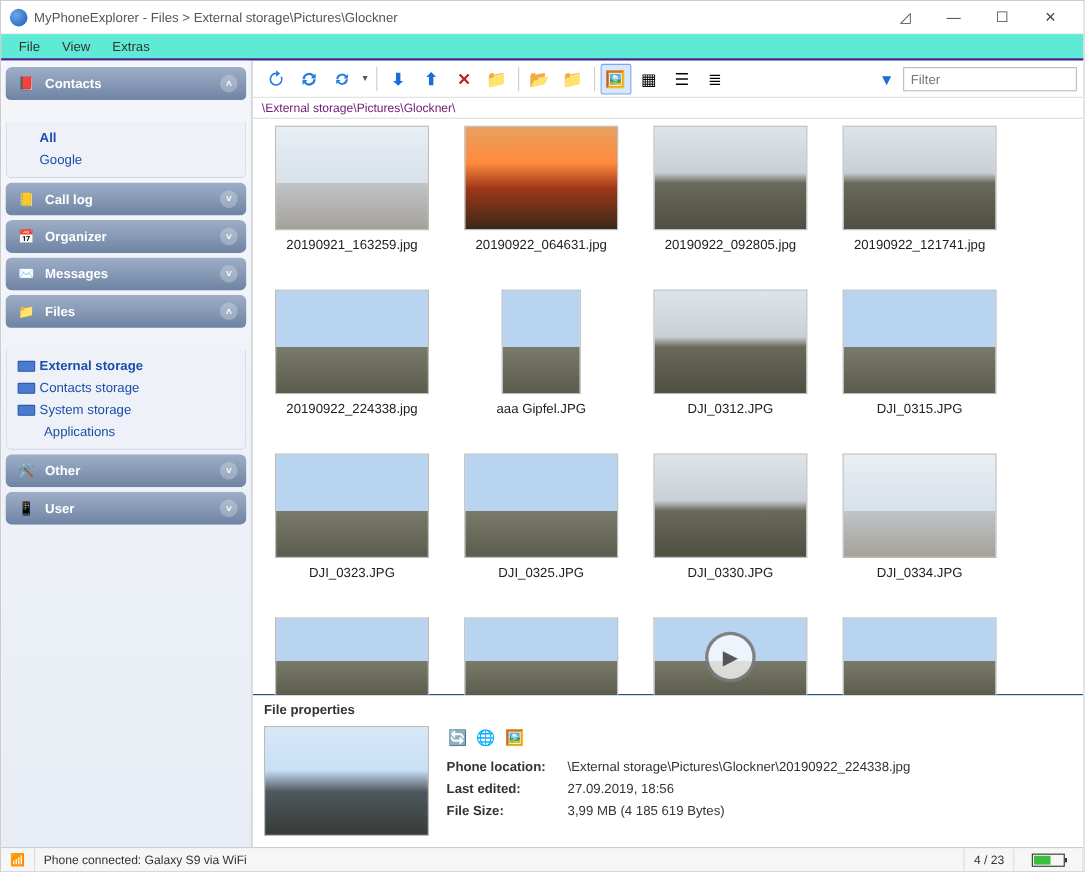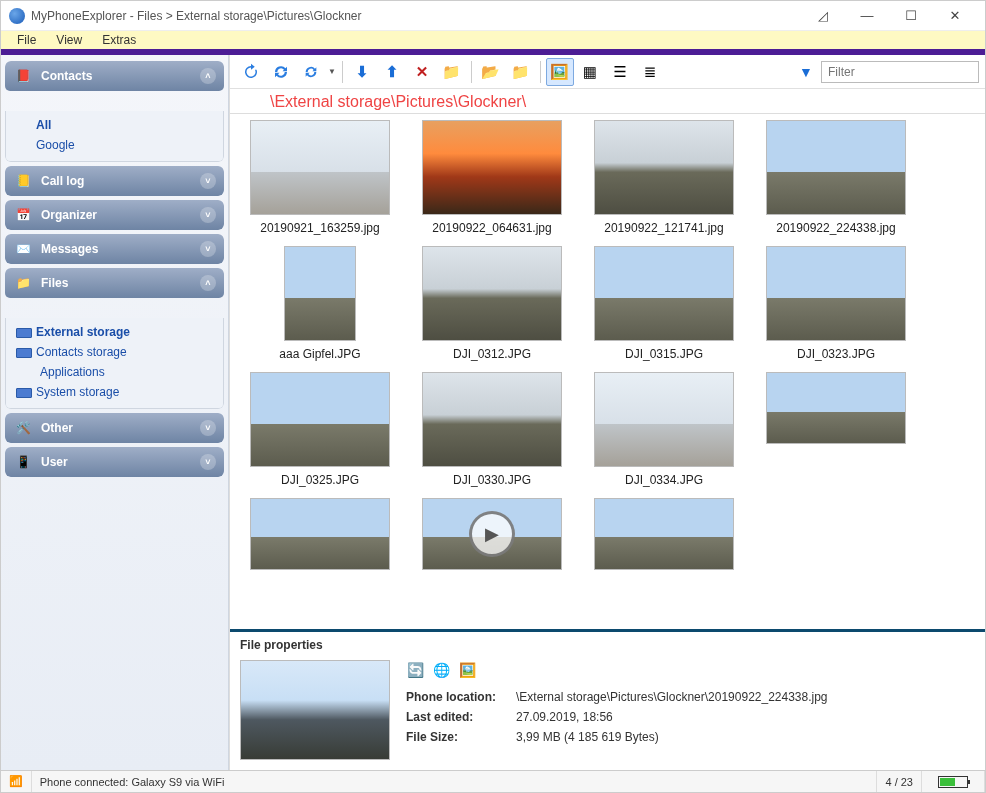--- a/index.html
+++ b/index.html
@@ -5,21 +5,21 @@
 * { box-sizing: border-box; margin: 0; padding: 0; font-family: "Segoe UI", Tahoma, sans-serif; }
 body { background: #fff; width: 986px; height: 793px; overflow: hidden; display: flex; flex-direction: column; border: 1px solid #ccc; }
 
 
 .titlebar { height: 30px; display: flex; align-items: center; padding: 0 8px; background: #fff; border-bottom: 1px solid #eee; }
 .titlebar .app-icon { width: 16px; height: 16px; margin-right: 6px; border-radius: 50%; background: radial-gradient(circle at 35% 35%, #6aa6e8, #1a5bb8); }
 .titlebar .title { font-size: 12px; color: #555; flex: 1; }
 .titlebar .win-btn { width: 44px; height: 28px; display: flex; align-items: center; justify-content: center; color: #444; font-size: 13px; }
 
 
-.menubar { height: 24px; display: flex; align-items: center; padding: 0 6px; border-bottom: 6px solid #4c1d95; background: #fef9c3; }
+.menubar { height: 24px; display: flex; align-items: center; padding: 0 6px; border-bottom: 2px solid #4c1d95; background: #5eead4; }
 .menubar .menu-item { font-size: 12px; color: #333; padding: 3px 10px; cursor: default; }
 
 
 .main { flex: 1; display: flex; overflow: hidden; }
 
 
 .sidebar { width: 228px; background: linear-gradient(to bottom, #f4f6fa, #e8edf5); border-right: 1px solid #cfd6e0; overflow-y: auto; padding: 6px 4px; }
 .nav-group { margin-bottom: 4px; border-radius: 6px; overflow: hidden; }
 .nav-header { height: 30px; display: flex; align-items: center; padding: 0 8px; background: linear-gradient(to bottom, #9faec7, #6e84a4); color: #fff; font-size: 12px; font-weight: bold; cursor: pointer; border-radius: 5px; position: relative; }
 .nav-header .nav-icon { width: 22px; height: 18px; margin-right: 6px; display: inline-flex; align-items: center; justify-content: center; }
@@ -37,36 +37,36 @@
 .toolbar { height: 34px; display: flex; align-items: center; padding: 2px 6px; background: #fff; border-bottom: 1px solid #e0e0e0; gap: 0; }
 .tb-btn { width: 28px; height: 28px; display: inline-flex; align-items: center; justify-content: center; border: 1px solid transparent; border-radius: 2px; margin: 0 1px; cursor: pointer; font-size: 15px; }
 .tb-btn.active { background: #d6e8ff; border: 1px solid #7da9e0; }
 .tb-sep { width: 1px; height: 22px; background: #ccc; margin: 0 4px; }
 .tb-drop { font-size: 8px; color: #555; padding: 0 2px; }
 .toolbar .spacer { flex: 1; }
 .filter-icon { width: 18px; color: #1a6dd6; font-size: 14px; margin-right: 4px; }
 .filter-input { width: 158px; height: 22px; border: 1px solid #bbb; font-size: 12px; padding: 0 6px; }
 
 
-.path { font-size: 16px; padding: 4px 8px 2px; color: #ef4444; margin-left: 32px; }
+.path { font-size: 11px; padding: 4px 8px 2px; color: #701a75; }
 
 
 .grid-wrap { flex: 1; overflow-y: scroll; padding: 6px 4px 6px 10px; border-top: 1px solid #ddd; }
-.grid { display: grid; grid-template-columns: repeat(4, 160px); gap: 11px 12px; }
+.grid { display: grid; grid-template-columns: repeat(4, 160px); gap: 34px 12px; }
 .cell { width: 160px; display: flex; flex-direction: column; align-items: center; cursor: pointer; }
 .thumb { width: 140px; height: 95px; border: 1px solid #bbb; background: linear-gradient(to bottom, #b8d4f0 0%, #b8d4f0 55%, #7a7a6a 55%, #5c5c4e 100%); position: relative; display:flex; align-items:center; justify-content:center; }
 .thumb.sunset { background: linear-gradient(to bottom, #e8a060 0%, #ff8b3d 35%, #a03818 60%, #3a2818 100%); }
 .thumb.snowy { background: linear-gradient(to bottom, #e8eff5 0%, #d8e0e8 55%, #bfc4c8 55%, #a5a199 100%); }
 .thumb.cloudy { background: linear-gradient(to bottom, #dde4ea 0%, #c8d0d6 45%, #6a6a5a 55%, #4e4e42 100%); }
 .thumb.portrait { width: 72px; height: 95px; }
 .thumb .play { width: 46px; height: 46px; border-radius: 50%; background: rgba(255,255,255,.75); border: 3px solid rgba(80,80,80,.7); display:flex; align-items:center; justify-content:center; color:#555; font-size:18px; }
 .fname { font-size: 12px; color: #222; margin-top: 6px; text-align: center; white-space: nowrap; overflow: hidden; text-overflow: ellipsis; max-width: 158px; }
 
 
-.props { border-top: 3px solid #0c4a6e; background: #fff; padding: 6px 10px 10px; }
+.props { border-top: 1px solid #0c4a6e; background: #fff; padding: 6px 10px 10px; }
 .props-title { font-size: 12px; font-weight: bold; color: #333; margin-bottom: 8px; }
 .props-body { display: flex; gap: 16px; }
 .props-thumb { width: 150px; height: 100px; border: 1px solid #bbb; background: linear-gradient(to bottom, #d8e8f8 0%, #c8dff5 40%, #4e5860 60%, #383c36 100%); }
 .props-actions { display: flex; gap: 6px; margin-bottom: 10px; }
 .props-actions .pa { width: 20px; height: 20px; font-size: 14px; display:inline-flex; align-items:center; justify-content:center; cursor:pointer; }
 .props-table { font-size: 12px; color: #333; }
 .props-table .row { display: flex; margin-bottom: 6px; align-items: center; }
 .props-table .k { width: 110px; font-weight: bold; }
 .props-table .v { }
 
@@ -140,22 +140,22 @@
 
     <div class="nav-group">
       <div class="nav-header">
         <span class="nav-icon">📁</span>
         <span>Files</span>
         <span class="chevron">˄</span>
       </div>
       <div class="nav-sub">
         <div class="nav-sub-item bold"><span class="sd-icon"></span><span>External storage</span></div>
         <div class="nav-sub-item"><span class="sd-icon"></span><span>Contacts storage</span></div>
+        <div class="nav-sub-item"><span class="sd-icon"></span><span>System storage</span></div>
         <div class="nav-sub-item indent">Applications</div>
-        <div class="nav-sub-item"><span class="sd-icon"></span><span>System storage</span></div>
       </div>
     </div>
 
     <div class="nav-group">
       <div class="nav-header">
         <span class="nav-icon">🛠️</span>
         <span>Other</span>
         <span class="chevron">˅</span>
       </div>
     </div>
@@ -214,20 +214,24 @@
           <div class="cell">
             <div class="thumb snowy"></div>
             <div class="fname">20190921_163259.jpg</div>
           </div>
           <div class="cell">
             <div class="thumb sunset"></div>
             <div class="fname">20190922_064631.jpg</div>
           </div>
           <div class="cell">
             <div class="thumb cloudy"></div>
+            <div class="fname">20190922_092805.jpg</div>
+          </div>
+          <div class="cell">
+            <div class="thumb cloudy"></div>
             <div class="fname">20190922_121741.jpg</div>
           </div>
           <div class="cell">
             <div class="thumb "></div>
             <div class="fname">20190922_224338.jpg</div>
           </div>
           <div class="cell">
             <div class="thumb  portrait"></div>
             <div class="fname">aaa Gipfel.JPG</div>
           </div>

